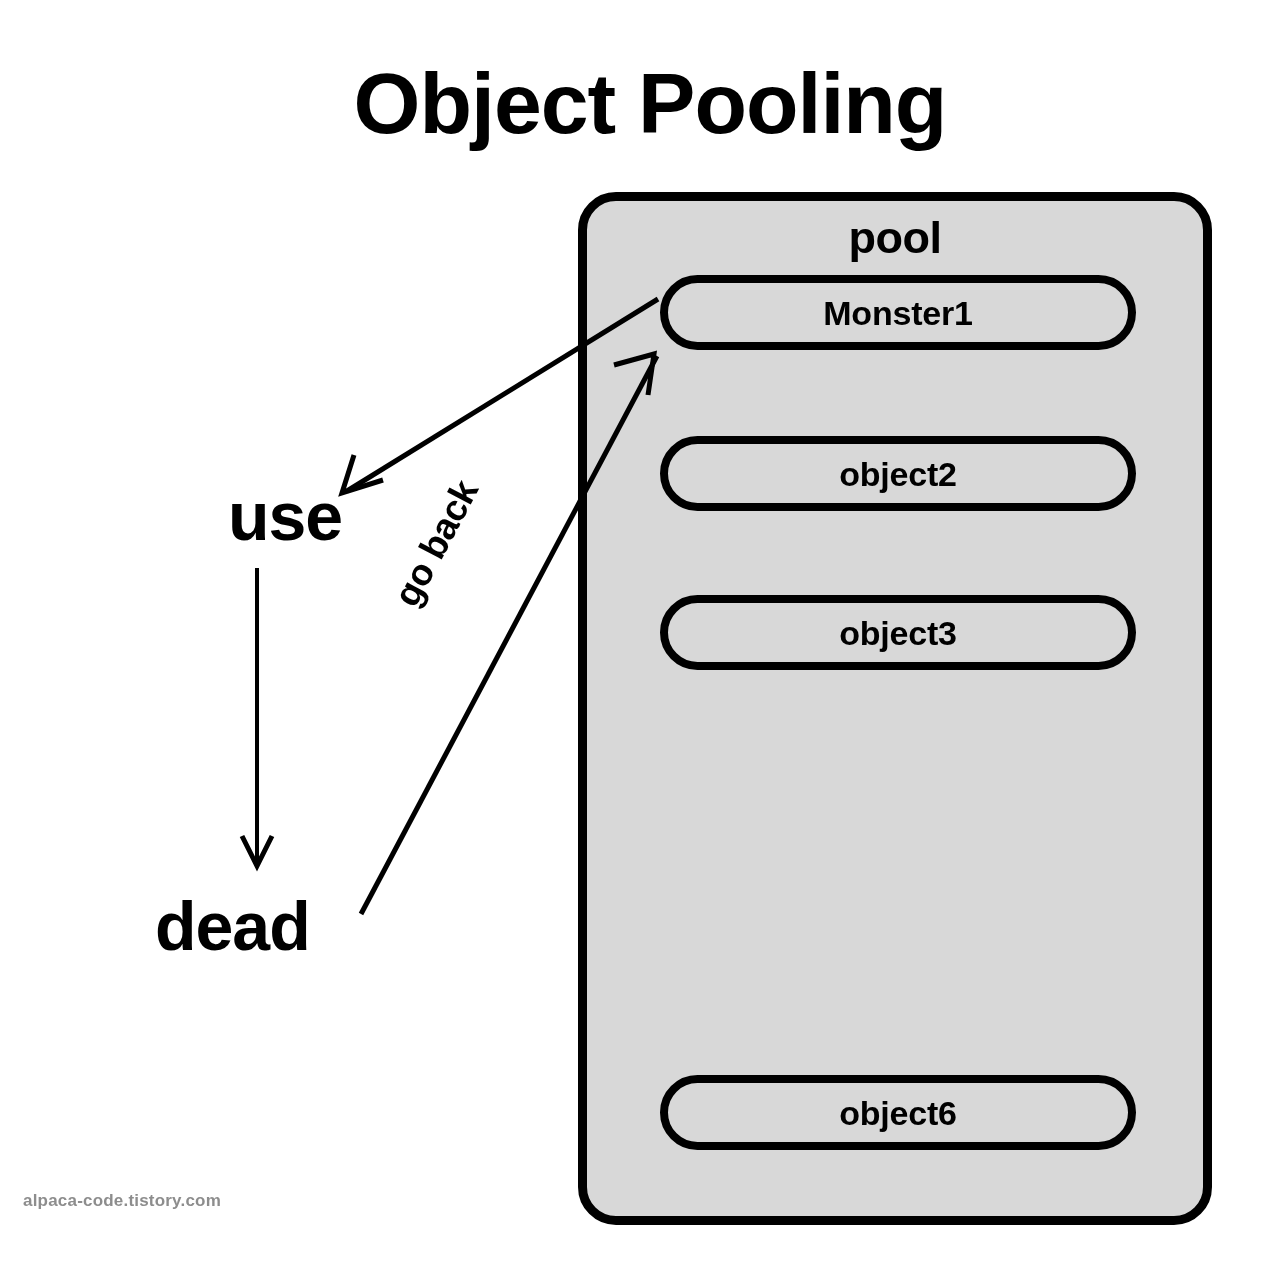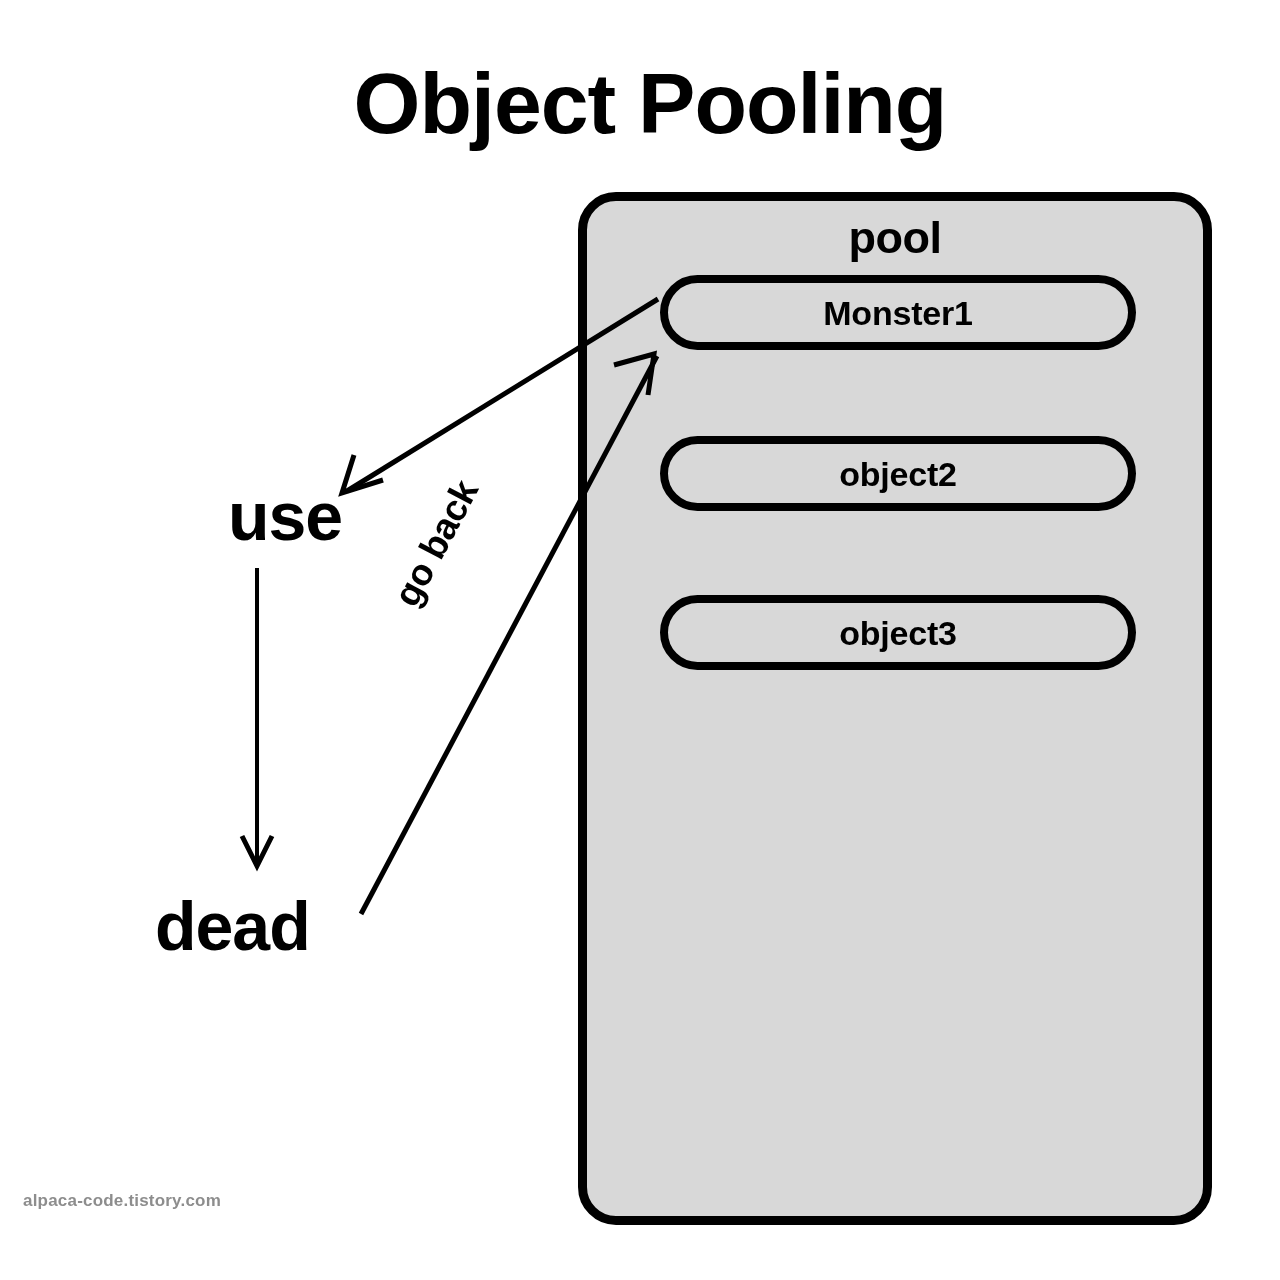--- a/index.html
+++ b/index.html
@@ -166,20 +166,23 @@
 
   <div class="pill pill-0">
     <span class="pill-label">Monster1</span>
   </div>
   <div class="pill pill-1">
     <span class="pill-label">object2</span>
   </div>
   <div class="pill pill-2">
     <span class="pill-label">object3</span>
   </div>
+  <div class="pill pill-5">
+    <span class="pill-label">object6</span>
+  </div>
 
   <svg id="arrows" viewBox="0 0 1280 1280">
 
     <g>
       <line class="arrow-line" x1="658" y1="299" x2="347" y2="491" stroke-width="5"></line>
       <polyline class="arrow-line" points="383,480 342,493 354,455" stroke-width="5" stroke-linejoin="miter"></polyline>
     </g>
 
     <g>
       <line class="arrow-line" x1="257" y1="568" x2="257" y2="862" stroke-width="4"></line>

